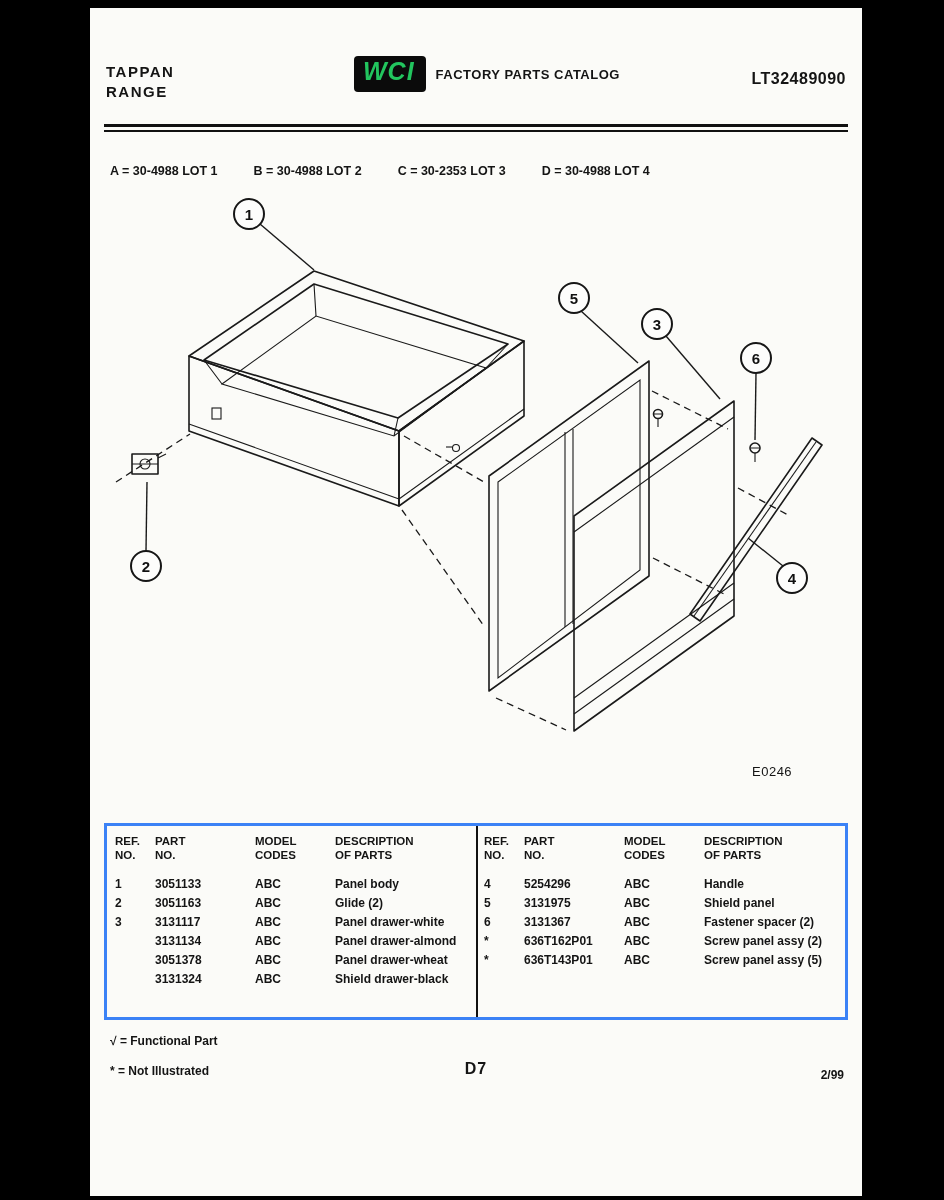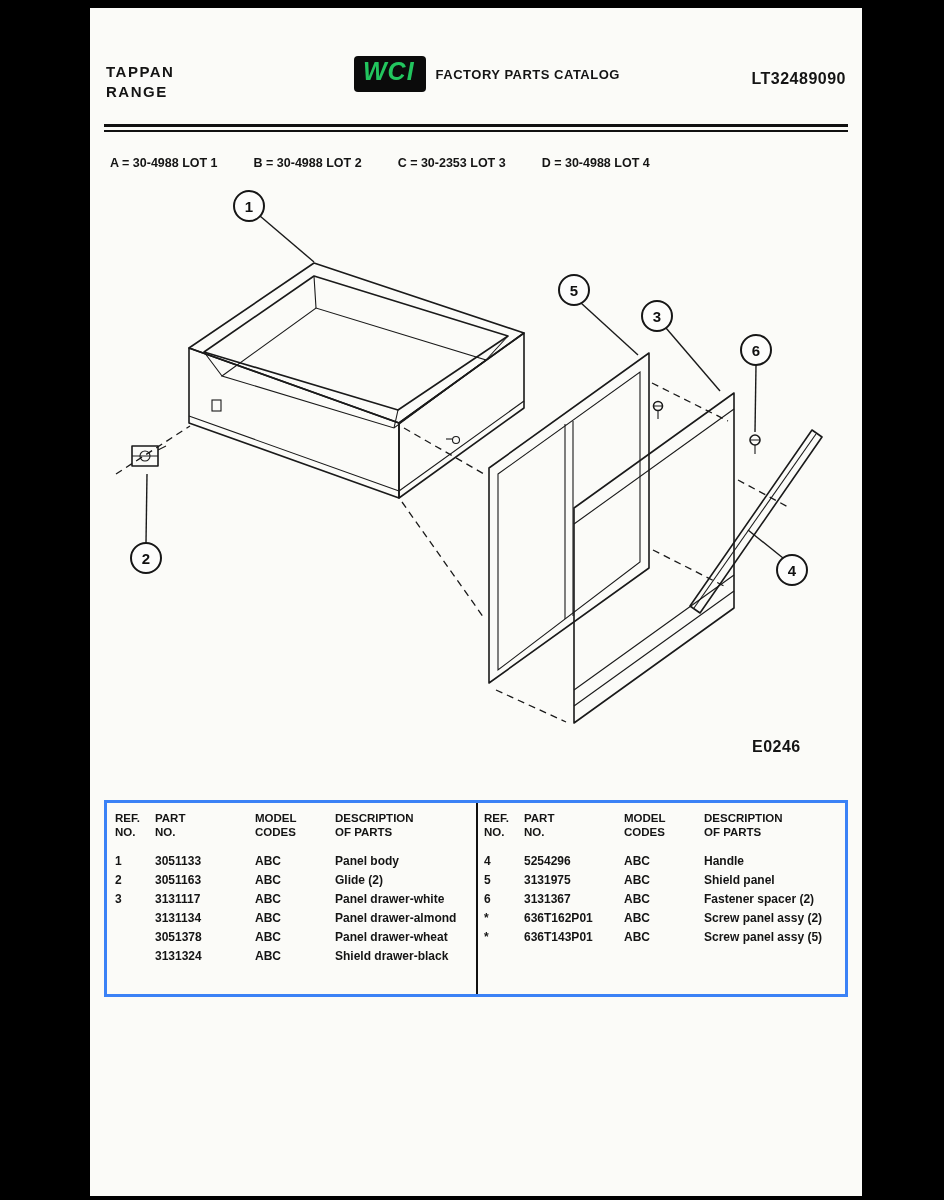--- a/index.html
+++ b/index.html
@@ -26,33 +26,33 @@
   .wci-logo {
     display:inline-block; background:#0b0b0b; color:#22c55e;
     font-style:italic; font-weight:700; font-size:25px;
     padding:1px 11px 6px 9px; border-radius:4px; letter-spacing:1px;
   }
   .catalog-title { font-size:13px; font-weight:700; letter-spacing:0.5px; }
   .doc-number { position:absolute; right:2px; top:16px; font-size:16px; font-weight:700; letter-spacing:0.5px; }
 
   .rule-double { margin-top:4px; height:3px; border-top:3px solid #111; border-bottom:2px solid #111; }
 
-  .models { margin-top:24px; padding-left:6px; display:flex; gap:36px; font-size:12.5px; font-weight:700; }
+  .models { margin-top:32px; padding-left:6px; display:flex; gap:36px; font-size:12.5px; font-weight:700; }
 
   
   .diagram { margin-top:8px; }
   .diagram svg { display:block; }
   .part-line { stroke:#1a1a1a; stroke-width:1.6; fill:none; stroke-linejoin:round; stroke-linecap:round; }
   .part-thin { stroke:#1a1a1a; stroke-width:1.1; fill:none; }
   .dash { stroke:#1a1a1a; stroke-width:1.3; fill:none; stroke-dasharray:7 5; }
   .callout-circle { fill:#fdfdfc; stroke:#161616; stroke-width:2; }
   .callout-num { font-size:15px; font-weight:700; fill:#111; text-anchor:middle; }
   .leader { stroke:#1a1a1a; stroke-width:1.4; fill:none; }
 
-  .figure-code { margin-left:648px; font-size:16px; font-weight:700; letter-spacing:0.5px; }
+  .figure-code { margin-top:18px; margin-left:648px; font-size:13px; font-weight:400; letter-spacing:0.5px; }
 
   
   .parts-table {
     margin-top:44px; position:relative;
     border:3px solid #3b82f6; display:flex; align-items:flex-start;
     padding-bottom:28px; background:transparent;
   }
   .mid-divider { position:absolute; left:50%; top:0; bottom:0; width:2px; background:#111; }
   table { border-collapse:collapse; width:50%; table-layout:fixed; }
   col.c-ref  { width:48px; }
@@ -297,15 +297,21 @@
           <tr>
             <td>*</td>
             <td>636T143P01</td>
             <td>ABC</td>
             <td>Screw panel assy (5)</td>
           </tr>
         </tbody>
       </table>
     </div>
 
+    <div class="bottom">
+      <div class="footnote-1">√ = Functional Part</div>
+      <div class="footnote-2">* = Not Illustrated</div>
+      <div class="page-code">D7</div>
+      <div class="date">2/99</div>
+    </div>
 
   </div>
 </div>
 
 </body></html>

